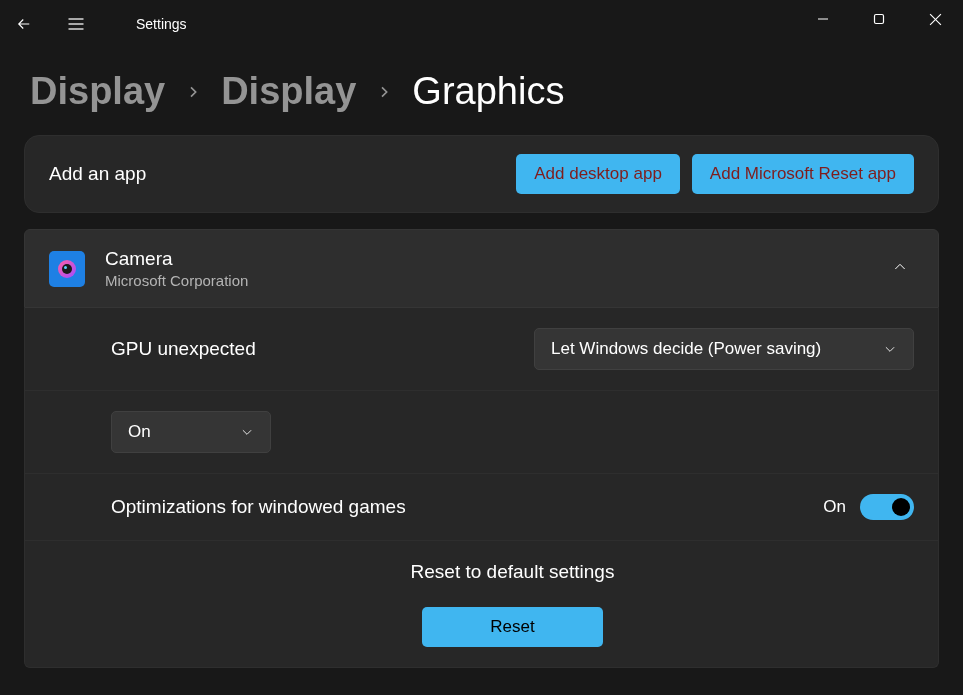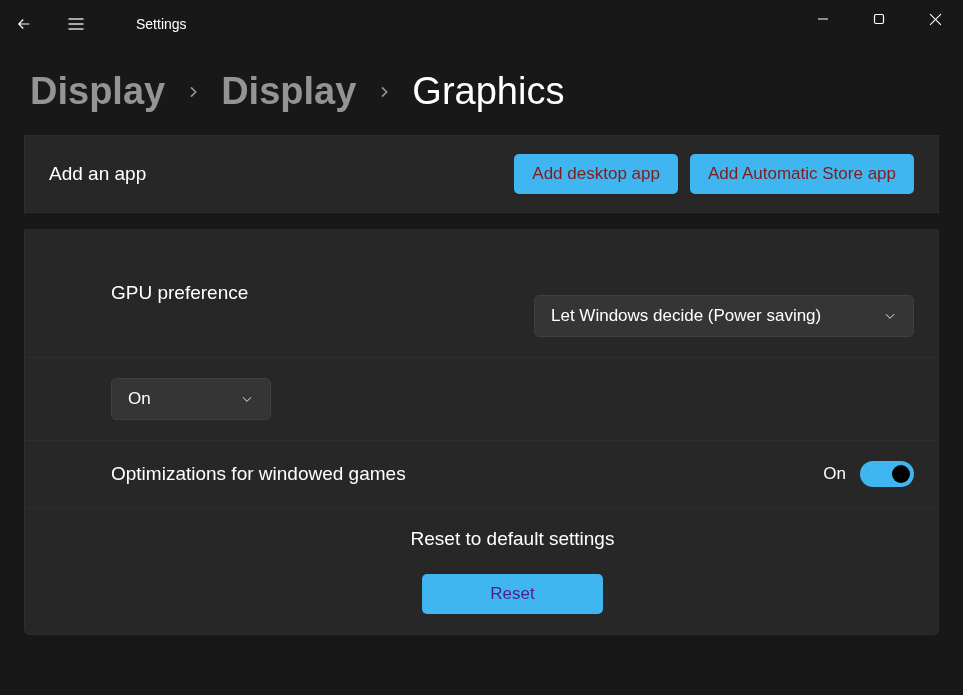--- a/index.html
+++ b/index.html
@@ -81,21 +81,21 @@
     }
     .content {
       padding: 0 24px;
       display: flex;
       flex-direction: column;
       gap: 4px;
     }
     .card {
       background: #272727;
       border: 1px solid #2e2e2e;
-      border-radius: 0;
+      border-radius: 15px;
       padding: 18px 24px;
       display: flex;
       align-items: center;
     }
     .add-app-card {
       justify-content: space-between;
       padding: 18px 24px;
       margin-bottom: 12px;
     }
     .add-app-title {
@@ -182,21 +182,21 @@
       border-radius: 5px;
       padding: 10px 16px;
       display: flex;
       align-items: center;
       justify-content: space-between;
       gap: 16px;
       cursor: pointer;
       font-size: 17px;
       min-width: 160px;
     }
-    .dropdown.wide { min-width: 380px; margin-top: 46px; }
+    .dropdown.wide { min-width: 380px; }
     .toggle-wrap {
       display: flex;
       align-items: center;
       gap: 14px;
     }
     .toggle-label { font-size: 17px; }
     .toggle {
       width: 54px;
       height: 26px;
       background: #40b6f0;
@@ -210,21 +210,21 @@
       background: #000000;
       border-radius: 50%;
       position: absolute;
       top: 4px;
       right: 4px;
     }
     .reset-btn {
       background: #40b6f0;
       border: none;
       border-radius: 5px;
-      color: #4c1d95;
+      color: #000000;
       font-size: 17px;
       padding: 10px 68px;
       cursor: pointer;
       font-family: inherit;
     }
     .lens-outer { width:18px; height:18px; border-radius:50%; background:linear-gradient(135deg,#ff5ea6,#a04cff); display:flex; align-items:center; justify-content:center;}
     .lens-inner { width:10px; height:10px; border-radius:50%; background:#1a1a1a; display:flex; align-items:center; justify-content:center;}
     .lens-glint { width:3px; height:3px; border-radius:50%; background:#5ad1ff; margin-top:-3px; margin-left:-3px;}
   </style>
 </head>
@@ -281,28 +281,46 @@
   </span>
   <span class="breadcrumb-item current">Graphics</span>
 </nav>
 
 <div class="content">
 
   <div class="card add-app-card">
     <span class="add-app-title">Add an app</span>
     <div class="btn-group">
       <button class="accent-btn">Add desktop app</button>
-      <button class="accent-btn">Add Automatic Store app</button>
+      <button class="accent-btn">Add Microsoft Reset app</button>
     </div>
   </div>
 
   <div>
+    <div class="app-header">
+      <div class="app-icon">
+        <div class="lens-outer">
+            <div class="lens-inner">
+              <div class="lens-glint"></div>
+            </div>
+          </div>
+      </div>
+      <div class="app-info">
+        <div class="app-name">Camera</div>
+        <div class="app-publisher">Microsoft Corporation</div>
+      </div>
+      <button class="expand-btn">
+        <svg width="16" height="16" viewBox="0 0 24 24" fill="none" stroke="currentColor" stroke-width="1.5">
+            <polyline points="5 15 12 8 19 15"></polyline>
+          </svg>
+      </button>
+    </div>
 
     <div class="setting-row">
-      <div class="setting-label">GPU preference</div>
+      <div class="setting-label">GPU unexpected</div>
       <div class="dropdown wide">
         <span>Let Windows decide (Power saving)</span>
         <svg width="14" height="14" viewBox="0 0 24 24" fill="none" stroke="currentColor" stroke-width="1.5">
             <polyline points="5 9 12 16 19 9"></polyline>
           </svg>
       </div>
     </div>
 
     <div class="setting-row">
       <div class="dropdown">

